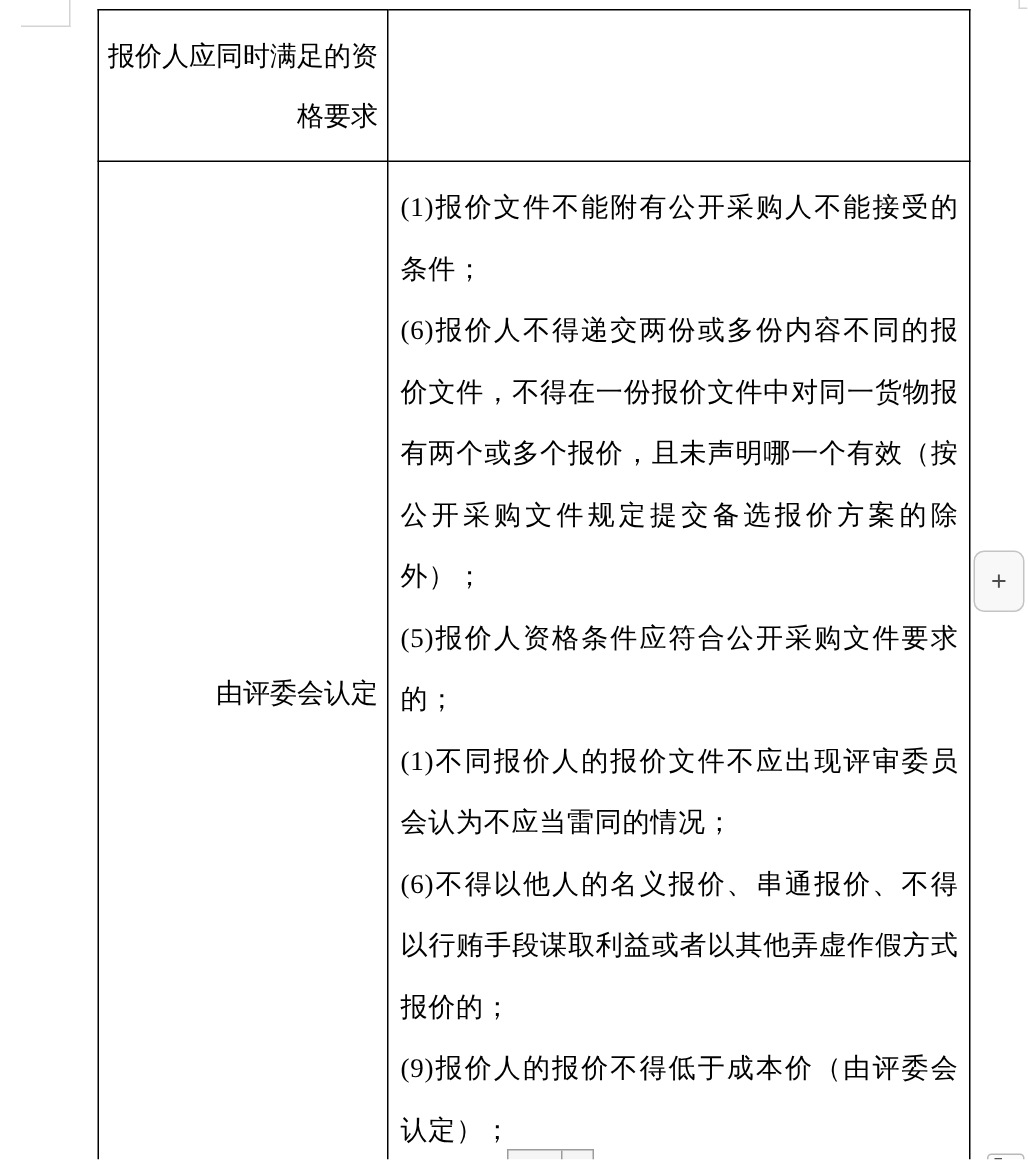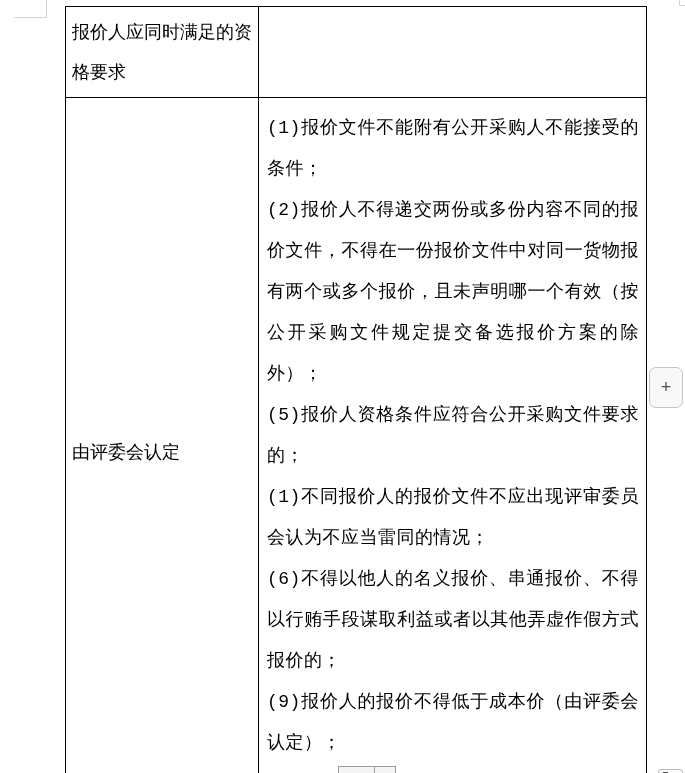--- a/index.html
+++ b/index.html
@@ -39,37 +39,37 @@
     left: 65px; top: 6px;
     width: 582px;
     border-collapse: collapse;
     table-layout: fixed;
   }
   table.doc-table, table.doc-table td {
     border: 1.8px solid #000000;
   }
   td.label-cell {
     width: 180px;
-    text-align: left;
+    text-align: right;
     vertical-align: middle;
     font-size: 18px;
     line-height: 40px;
-    padding: 0 6px;
+    padding: 10px 6px;
   }
   tr.row-qualification { height: 91px; }
   tr.row-substantive   { height: 667px; }
   td.content-cell {
     vertical-align: top;
     text-align: justify;
     font-size: 18px;
     line-height: 41px;
     letter-spacing: 0.5px;
     padding: 10px 7px 0 8px;
   }
-  td.content-cell p { margin: 0; font-family: Liberation Mono, monospace; }
+  td.content-cell p { margin: 0; }
 
   
   .float-add-btn {
     position: absolute;
     left: 649px; top: 367px;
     width: 34px; height: 41px;
     box-sizing: border-box;
     background: #f8f8f8;
     border: 1px solid #c4c4c4;
     border-radius: 7px;
@@ -129,21 +129,21 @@
         <span>报价人应同时满足的资格要求</span>
       </td>
       <td class="content-cell"></td>
     </tr>
     <tr class="row-substantive">
       <td class="label-cell">
         <span>由评委会认定</span>
       </td>
       <td class="content-cell">
         <p>(1)报价文件不能附有公开采购人不能接受的条件；</p>
-        <p>(2)报价人不得递交两份或多份内容不同的报价文件，不得在一份报价文件中对同一货物报有两个或多个报价，且未声明哪一个有效（按公开采购文件规定提交备选报价方案的除外）；</p>
+        <p>(6)报价人不得递交两份或多份内容不同的报价文件，不得在一份报价文件中对同一货物报有两个或多个报价，且未声明哪一个有效（按公开采购文件规定提交备选报价方案的除外）；</p>
         <p>(5)报价人资格条件应符合公开采购文件要求的；</p>
         <p>(1)不同报价人的报价文件不应出现评审委员会认为不应当雷同的情况；</p>
         <p>(6)不得以他人的名义报价、串通报价、不得以行贿手段谋取利益或者以其他弄虚作假方式报价的；</p>
         <p>(9)报价人的报价不得低于成本价（由评委会认定）；</p>
         <p>(7)不得违反公开采购文件其它实质性要求。</p>
       </td>
     </tr>
   </tbody>
     </table>
 

